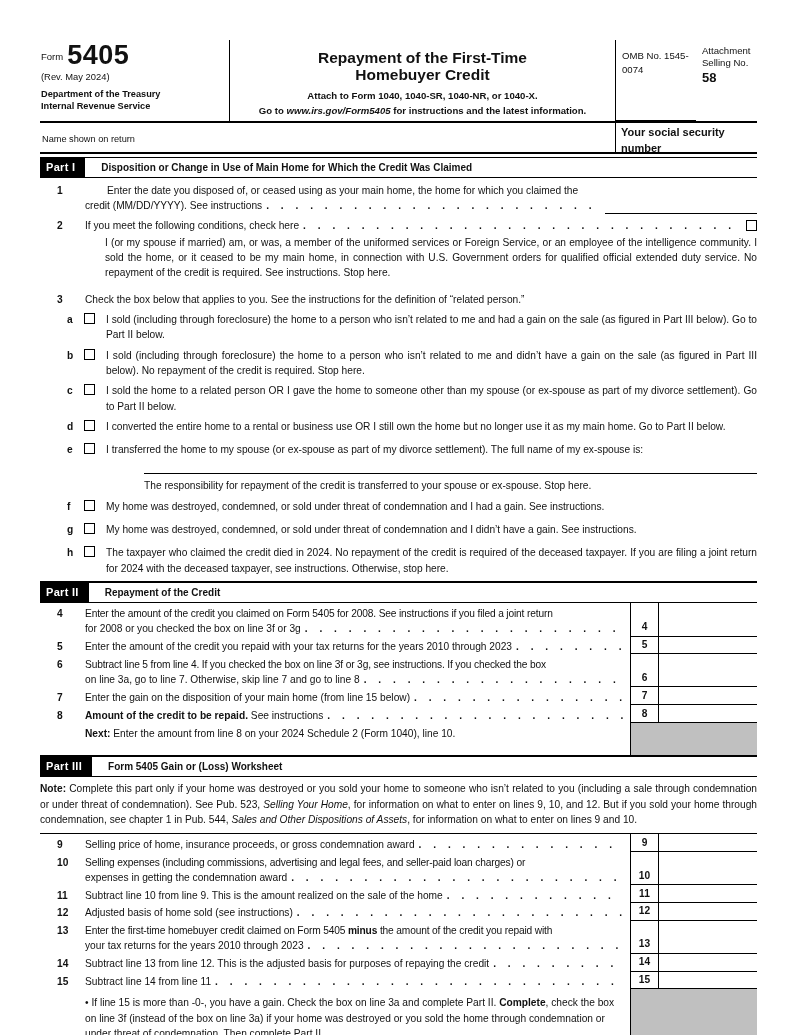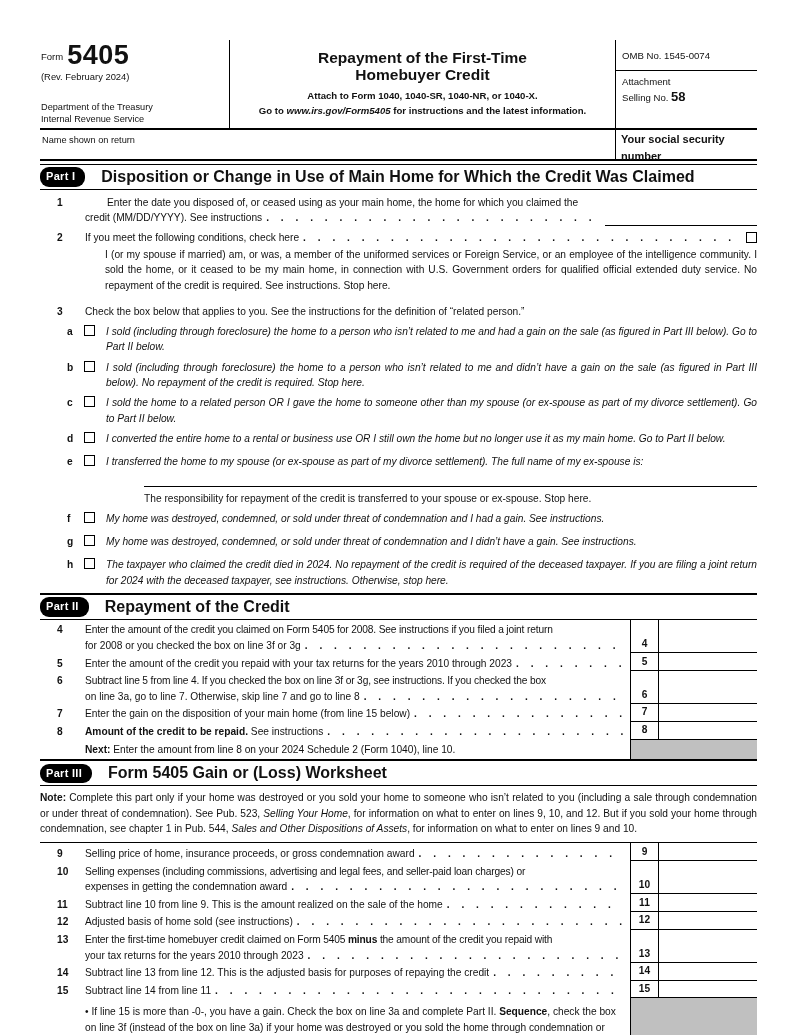--- a/index.html
+++ b/index.html
@@ -12,94 +12,94 @@
   .b { font-weight:bold; }
   .i { font-style:italic; }
 
   
   .hdr { display:flex; align-items:stretch; border-bottom:2px solid #000; }
   .hdr-left { width:190px; border-right:1.5px solid #000; padding:4px 6px 3px 1px; }
   .form-line { display:flex; align-items:flex-end; gap:4px; }
   .form-word { font-size:9.5px; padding-bottom:3px; }
   .form-number { font-size:27px; font-weight:bold; line-height:0.85; letter-spacing:0.5px; }
   .rev { font-size:9.4px; margin-top:3px; }
-  .dept { font-size:9.2px; margin-top:18px; line-height:1.25; }
+  .dept { font-size:9.2px; margin-top:5px; line-height:1.25;font-weight:bold; }
   .hdr-center { flex:1; text-align:center; padding:4px 10px 2px; }
   .main-title { font-size:15.5px; font-weight:bold; line-height:1.12; margin-top:5px; }
   .attach { font-size:9.6px; font-weight:bold; margin-top:5px; }
   .goto { font-size:9.6px; font-weight:bold; margin-top:1px; }
-  .hdr-right { width:142px; border-left:1.5px solid #000; display:flex; flex-direction:column; }
+  .hdr-right { width:142px; border-left:1.5px solid #000; display:flex; }
   .omb { font-size:9.6px; padding:9px 6px 7px; border-bottom:1.5px solid #000; }
   .att-seq { font-size:9.6px; padding:5px 6px 3px; line-height:1.3; }
   .seq-no { font-size:13px; font-weight:bold; }
 
   .name-row { display:flex; border-bottom:2px solid #000; height:31px; }
-  .name-cell { flex:1; font-size:9.2px; padding:4px 2px; }
+  .name-cell { flex:1; font-size:9.2px; padding:10px 2px; }
   .ssn-cell { width:142px; border-left:1.5px solid #000; font-size:11px; font-weight:bold; padding:1px 5px; }
 
   
   .part-bar { display:flex; align-items:center; border-top:2px solid #000; border-bottom:1px solid #000; padding:0; }
   .part-bar.first { border-top:1px solid #000; margin-top:3px; }
-  .part-label { background:#000; color:#fff; font-weight:bold; font-size:11px; padding:1px 10px 2px 6px; letter-spacing:0.3px;border-radius:9px; }
-  .part-title { font-weight:bold; font-size:16px; margin-left:16px; }
+  .part-label { background:#000; color:#fff; font-weight:bold; font-size:11px; padding:1px 10px 2px 6px; letter-spacing:0.3px; }
+  .part-title { font-weight:bold; font-size:10px; margin-left:16px; }
 
   
   .p1 { padding:1px 0 5px; }
   .fline { display:flex; margin-top:4px; }
   .fnum { flex:0 0 45px; padding-left:17px; font-weight:bold; }
   .fbody { flex:1; min-width:0; }
   .frow { display:flex; align-items:flex-end; }
   .ft { white-space:nowrap; }
   .dots { flex:1 1 12px; overflow:hidden; white-space:nowrap; margin:0 4px; align-self:flex-end; }
   .dots::after {
     content:". . . . . . . . . . . . . . . . . . . . . . . . . . . . . . . . . . . . . . . . . . . . . . . . . . . . . . . . . . . . . . . . . . . . . . . . . .";
     letter-spacing:4.5px; font-weight:bold; color:#111;
   }
   .uline { flex:0 0 152px; border-bottom:1px solid #000; height:13px; }
   .checkbox { width:11px; height:11px; border:1px solid #000; display:inline-block; background:#fff; flex:0 0 11px; margin-bottom:2px; }
   .para { margin:2px 0 7px 20px; text-align:justify; }
   .nowrap1 { white-space:nowrap; overflow:hidden;padding-left:22px; }
   .item { display:flex; padding-left:27px; margin-top:5px; }
   .ilet { flex:0 0 17px; font-weight:bold; }
   .ibox { flex:0 0 22px; padding-top:1px; }
-  .itext { flex:1; min-width:0; text-align:justify;font-style:italic; }
+  .itext { flex:1; min-width:0; text-align:justify; }
   .e-extra { margin-left:104px; }
   .name-line { border-bottom:1px solid #000; height:12px; margin-top:2px; }
   .e-note { margin-top:4px; }
 
   
   .grow { display:flex; }
   .gnum { flex:0 0 45px; padding-left:17px; font-weight:bold; padding-top:2.5px; }
   .gbody { flex:1; min-width:0; padding:2.5px 3px 0 0; }
   .l1 { white-space:nowrap; overflow:hidden; letter-spacing:-0.15px; }
   .l2row { display:flex; align-items:center; }
   .boxnum { flex:0 0 28px; border-left:1px solid #000; border-bottom:1px solid #000; font-weight:bold;
             display:flex; align-items:flex-end; justify-content:center; padding-bottom:1px; }
   .boxentry { flex:0 0 99px; border-left:1px solid #000; border-bottom:1px solid #000; }
   .graycell { flex:0 0 127px; background:#c0c0c0; border-left:1px solid #000; }
-  .nextbody { padding-bottom:2px; }
+  .nextbody { padding-bottom:14px; }
 
   .note { padding:4px 0 6px; text-align:justify; }
   .grid3 { border-top:1px solid #000; }
   .bullets-row { display:flex; }
   .bullets-body { flex:1; min-width:0; padding:1px 6px 8px 45px; }
   .bullet { margin-top:5px; }
 </style>
 </head>
 <body>
 
 <div class="page">
 
   <div class="hdr">
     <div class="hdr-left">
       <div class="form-line">
         <span class="form-word">Form</span>
         <span class="form-number">5405</span>
       </div>
-      <div class="rev">(Rev. February 2024)</div>
+      <div class="rev">(Rev. May 2024)</div>
       <div class="dept">
         <div>Department of the Treasury</div>
         <div>Internal Revenue Service</div>
       </div>
     </div>
     <div class="hdr-center">
       <div class="main-title">
         <div>Repayment of the First-Time</div>
         <div>Homebuyer Credit</div>
       </div>
@@ -373,20 +373,20 @@
           <span class="ft">Subtract line 14 from line 11</span>
           <span class="dots"></span>
         </div>
       </div>
       <div class="boxnum">15</div>
       <div class="boxentry"></div>
     </div>
 
     <div class="bullets-row">
       <div class="bullets-body">
-        <div class="bullet"><span>• If line 15 is more than -0-, you have a gain. Check the box on line 3a and complete Part II. </span><span class="b">Sequence</span><span>, check the box on line 3f (instead of the box on line 3a) if your home was destroyed or you sold the home through condemnation or under threat of condemnation. Then complete Part II.</span></div>
+        <div class="bullet"><span>• If line 15 is more than -0-, you have a gain. Check the box on line 3a and complete Part II. </span><span class="b">Complete</span><span>, check the box on line 3f (instead of the box on line 3a) if your home was destroyed or you sold the home through condemnation or under threat of condemnation. Then complete Part II.</span></div>
         <div class="bullet">• If line 15 is -0- or less, check the box on line 3b. However, if your home was destroyed or you sold the home through condemnation or under threat of condemnation, check the box on line 3g instead. You don’t have to repay the credit.</div>
       </div>
       <div class="graycell"></div>
     </div>
   </div>
 
 </div>
 
 </body></html>

